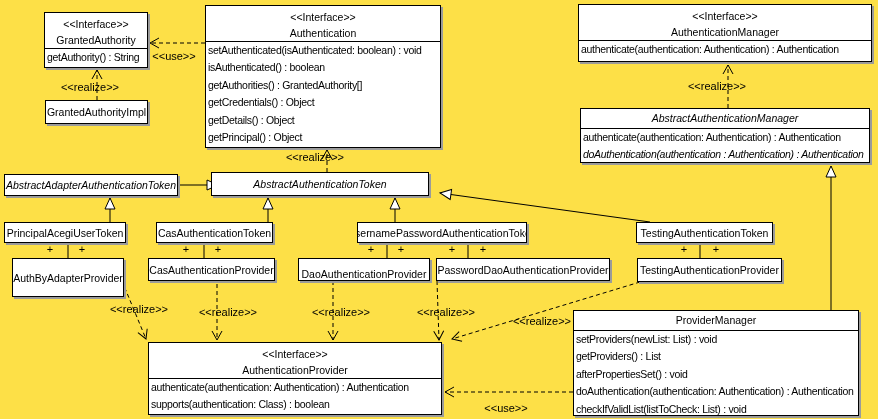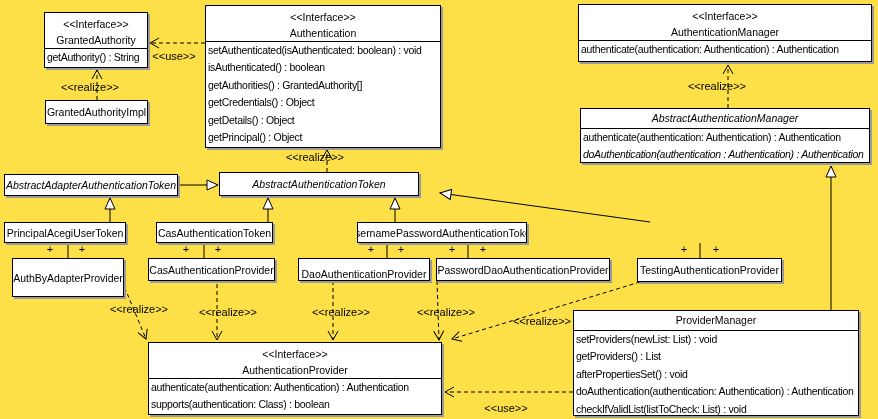--- a/index.html
+++ b/index.html
@@ -106,32 +106,35 @@
     <div class="methods">
       <div class="m">authenticate(authentication: Authentication) : Authentication</div>
       <div class="m it">doAuthentication(authentication : Authentication) : Authentication</div>
     </div>
   </div>
 
   <div class="box single it" style="left:4px;top:174px;width:174px;height:22px;">
     <div>AbstractAdapterAuthenticationToken</div>
   </div>
 
-  <div class="box single it" style="left:219px;top:172px;width:200px;height:24px;">
+  <div class="box single it" style="left:211px;top:172px;width:218px;height:24px;">
     <div>AbstractAuthenticationToken</div>
   </div>
 
   <div class="box single" style="left:4px;top:222px;width:122px;height:21px;">
     <div>PrincipalAcegiUserToken</div>
   </div>
   <div class="box single" style="left:156px;top:222px;width:117px;height:21px;">
     <div>CasAuthenticationToken</div>
   </div>
   <div class="box single" style="left:357px;top:222px;width:170px;height:21px;">
     <div>UsernamePasswordAuthenticationToken</div>
+  </div>
+  <div class="box single" style="left:636px;top:222px;width:137px;height:21px;">
+    <div>TestingAuthenticationToken</div>
   </div>
 
   <div class="box single" style="left:12px;top:258px;width:112px;height:39px;">
     <div>AuthByAdapterProvider</div>
   </div>
   <div class="box single" style="left:148px;top:258px;width:127px;height:23px;">
     <div>CasAuthenticationProvider</div>
   </div>
   <div class="box single" style="left:298px;top:258px;width:132px;height:23px;align-items:flex-end;">
     <div>DaoAuthenticationProvider</div>

